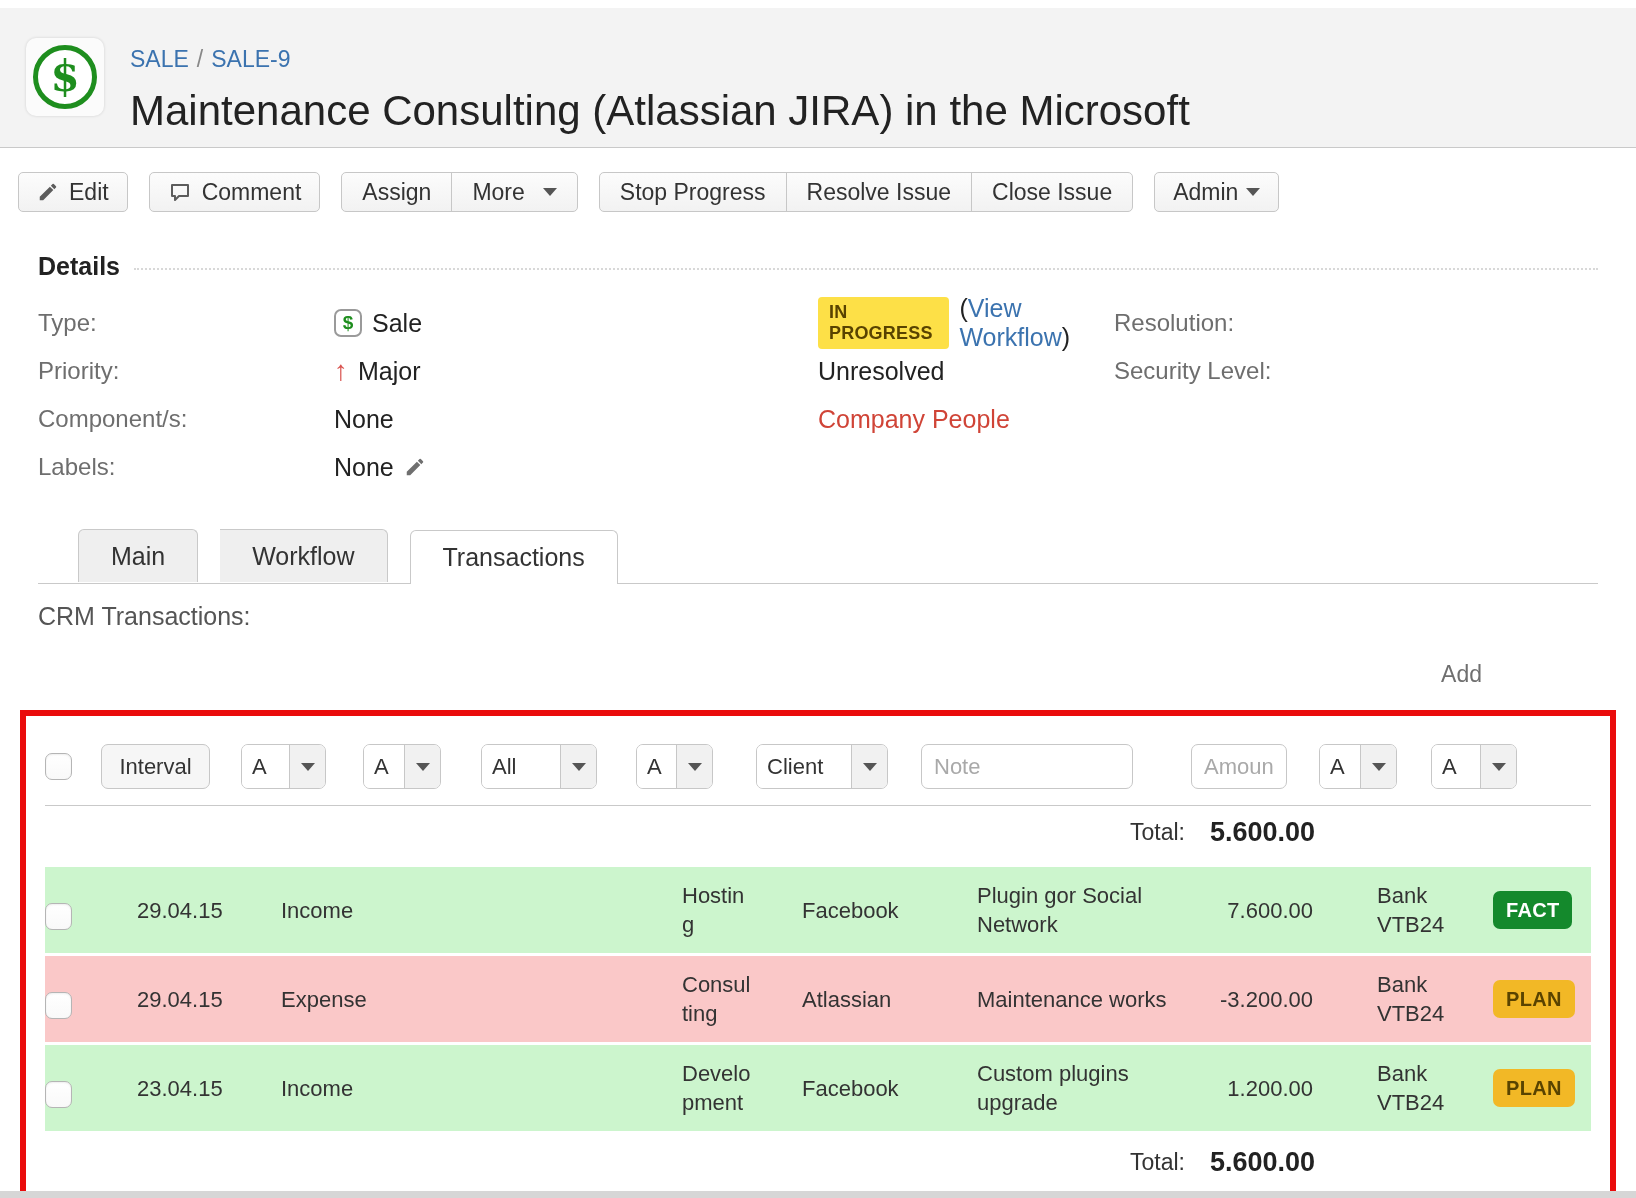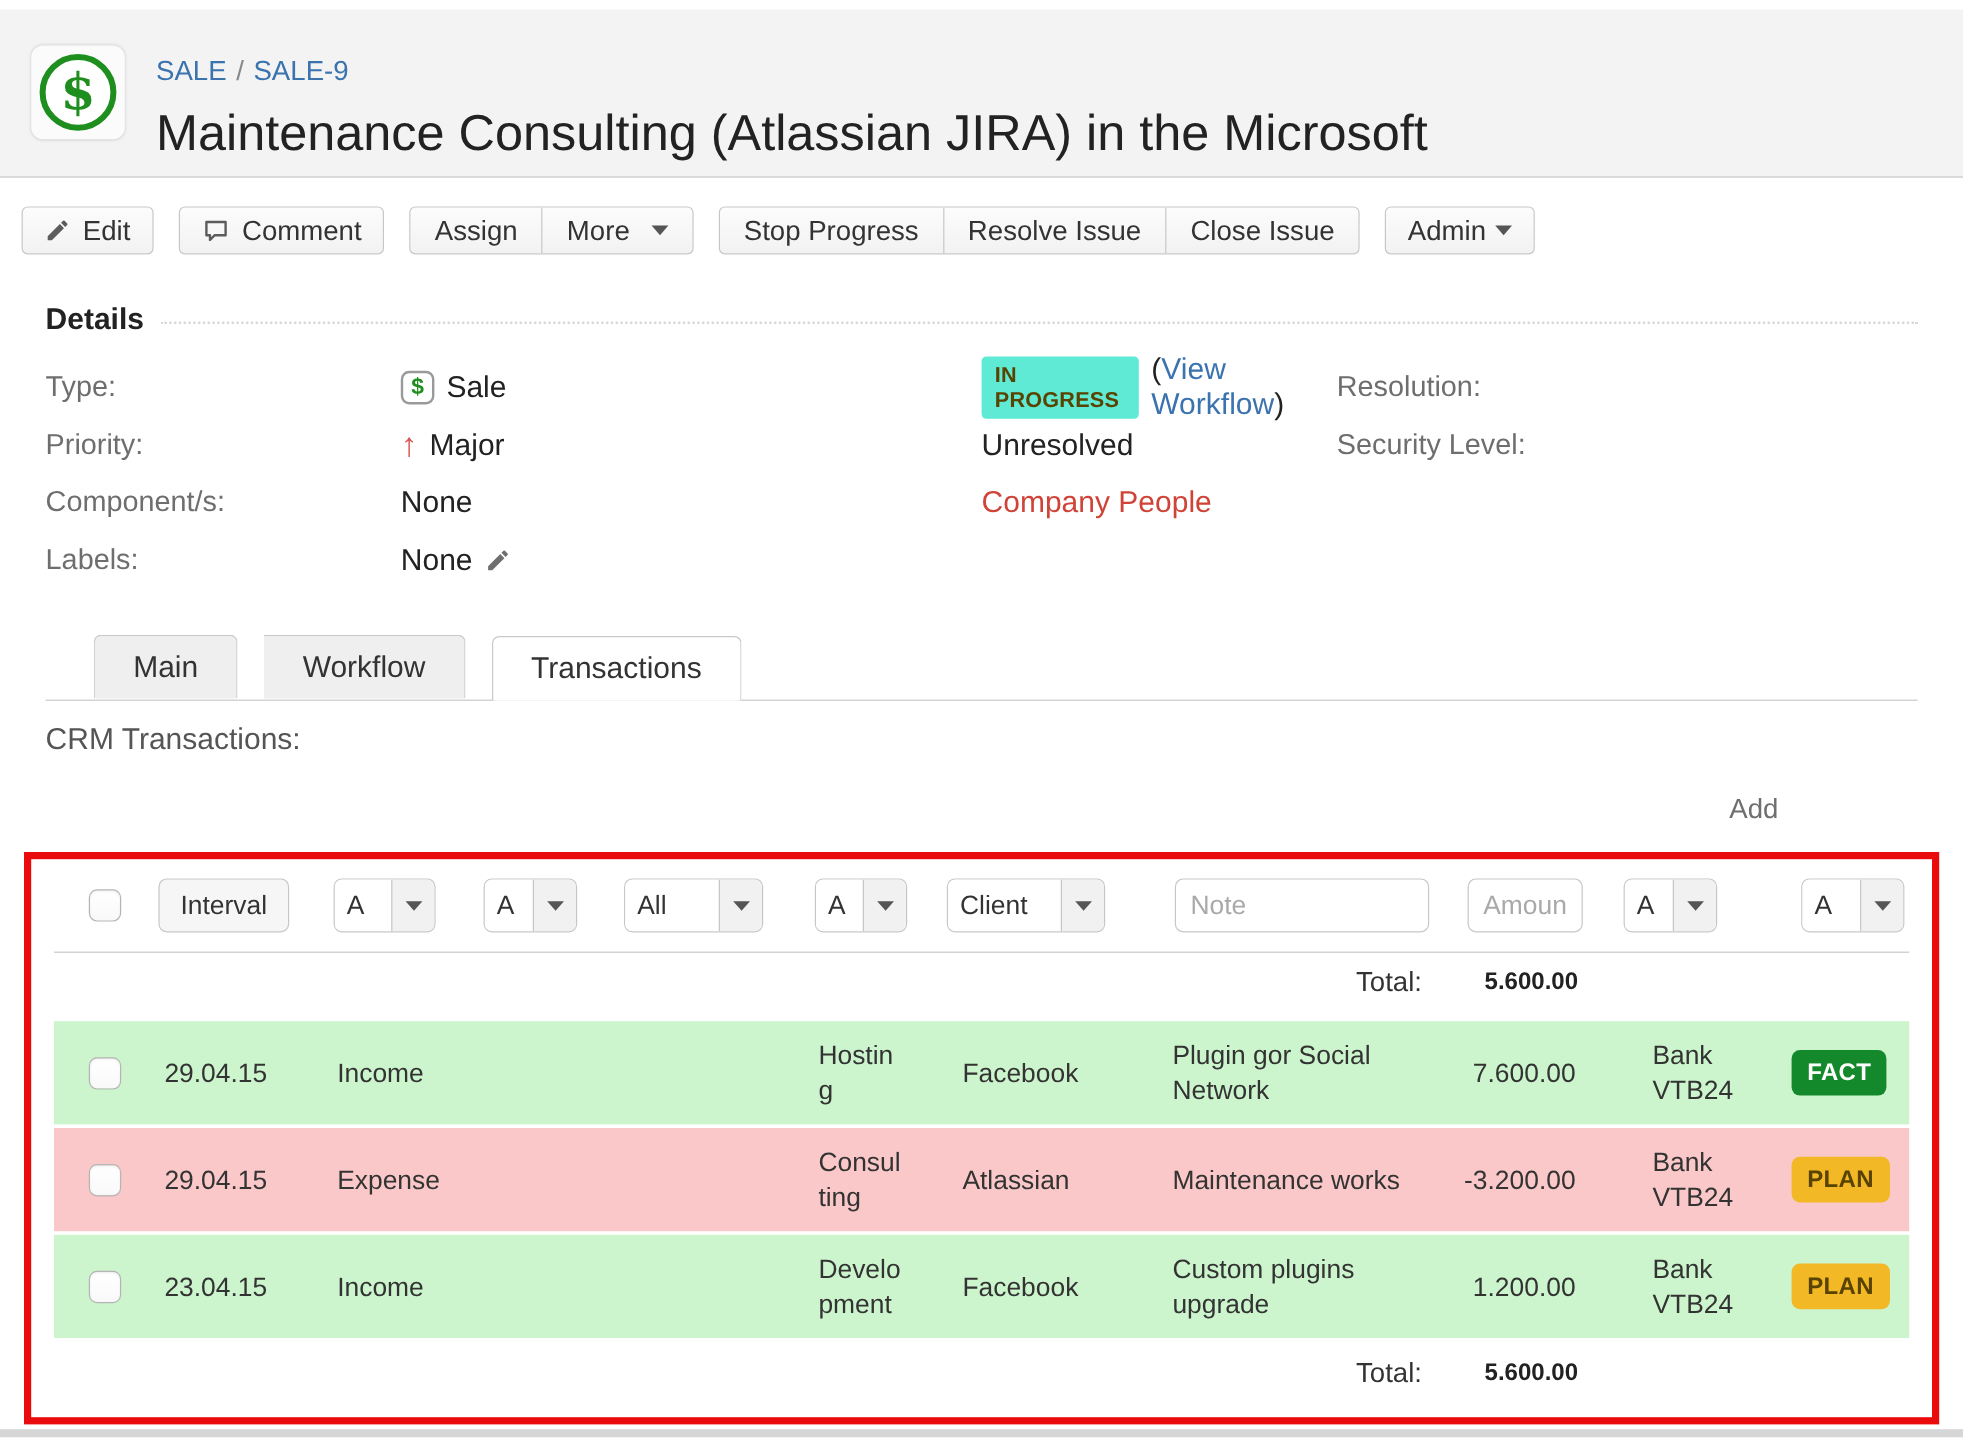--- a/index.html
+++ b/index.html
@@ -38,21 +38,21 @@
   .details-heading { display:flex; align-items:center; gap:14px; }
   .details-heading h2 { font-size:25px; color:#222; }
   .details-heading .rule { flex:1; height:0; border-top:2px dotted #d8d8d8; margin-top:4px; }
   .details-grid { display:grid; grid-template-columns: 1fr 1fr; margin-top:18px; }
   .dcol { display:grid; grid-template-columns: 296px 1fr; grid-auto-rows:48px; align-items:center; }
   .dlabel { color:#6e6e6e; font-size:24px; }
   .dvalue { font-size:25px; color:#222; display:flex; align-items:center; gap:10px; }
   .type-ico { width:28px; height:28px; border:2px solid #9a9a9a; border-radius:7px; display:inline-flex;
               align-items:center; justify-content:center; font-weight:bold; font-size:19px; color:#1e8e1e; background:#fff; }
   .pri-arrow { color:#d9534f; font-size:28px; font-weight:bold; line-height:1; }
-  .lozenge { background:#5eead4; color:#594300; font-weight:bold; font-size:18px; padding:5px 11px;
+  .lozenge { background:#fde047; color:#594300; font-weight:bold; font-size:18px; padding:5px 11px;
              border-radius:4px; letter-spacing:.2px; }
   .vw-link { color:#3b73af; text-decoration:none; }
   .red-text { color:#d04437; }
   .pencil-ico svg { fill:#6f6f6f; }
 
   
   .tabs-bar { margin:38px 38px 0 38px; border-bottom:1px solid #c9c9c9; display:flex; padding-left:40px;gap:22px; }
   .tab { height:53px; padding:0 32px; display:flex; align-items:center; font-size:25px; color:#333;
          background:#efefef; border:1px solid #c9c9c9; border-bottom:none; border-radius:6px 6px 0 0; cursor:pointer; margin-bottom:0; }
   .tab + .tab { border-left:none; border-radius:0 6px 0 0; }
@@ -61,38 +61,38 @@
   .add-row { text-align:right; margin:30px 154px 0 0; }
   .add-link { font-size:23px; color:#6f6f6f; text-decoration:none; cursor:pointer; }
 
   
   :root { --cols: 56px 140px 122px 118px 155px 120px 165px 270px 128px 112px 156px; }
   .red-box { width:1596px; margin:22px auto 0 auto; border:6px solid #ea0c0c; background:#fff; padding:14px 19px 12px 19px; }
   .grid-row { display:grid; grid-template-columns:var(--cols); align-items:center; }
   .checkbox { width:27px; height:27px; border:1px solid #b5b5b5; border-radius:7px;
               background:linear-gradient(#fff,#f9f9f9); box-shadow:inset 0 1px 2px rgba(0,0,0,.07); display:inline-block; cursor:pointer; }
   .cell { font-size:22px; color:#333; line-height:1.32; }
-  .c-center { display:flex; justify-content:flex-end; }
+  .c-center { display:flex; justify-content:flex-start;margin-top:12px; }
 
   
   .filter-row { margin-top:2px; }
   .fbtn { height:45px; background:#f6f6f6; border:1px solid #c7c7c7; border-radius:7px; display:flex;
           align-items:center; justify-content:center; font-size:22px; color:#333; cursor:pointer; }
   .ddl { height:45px; border:1px solid #c7c7c7; border-radius:7px; overflow:hidden; display:flex; background:#fff; cursor:pointer; }
   .ddl .val { display:flex; align-items:center; padding:0 10px; font-size:22px; color:#333; background:#fff; flex:1; overflow:hidden; white-space:nowrap; }
   .ddl .arrow { width:36px; background:#f1f1f1; border-left:1px solid #c7c7c7; display:flex; align-items:center; justify-content:center; }
   .ddl .tri { width:0; height:0; border-left:7px solid transparent; border-right:7px solid transparent; border-top:8px solid #555; }
   .finput { height:45px; border:1px solid #c7c7c7; border-radius:7px; font-size:22px; padding:0 12px; color:#333;
             font-family:"Liberation Sans","DejaVu Sans",sans-serif; outline:none; }
   .finput::placeholder { color:#a9a9a9; }
 
   .divider { border-top:1px solid #c9c9c9; margin-top:16px; }
   .totals-row { padding:11px 0; }
   .totals-row .t-label { grid-column:8; text-align:right; padding-right:6px; font-size:23px; color:#333; }
-  .totals-row .t-value { grid-column:9; text-align:right; padding-right:4px; font-size:20px; font-weight:bold; color:#222; }
+  .totals-row .t-value { grid-column:9; text-align:right; padding-right:4px; font-size:27px; font-weight:bold; color:#222; }
 
   .trow { padding:14px 0; }
   .trow + .trow { margin-top:3px; }
   .row-green { background:#ccf5cd; }
   .row-red { background:#fac8c8; }
   .c-date { padding-left:36px; }
   .c-type { padding-left:40px; }
   .c-cat { padding-left:46px; word-break:break-all; max-width:134px; }
   .c-client { padding-left:46px; }
   .c-note { padding-left:56px; padding-right:8px; }

